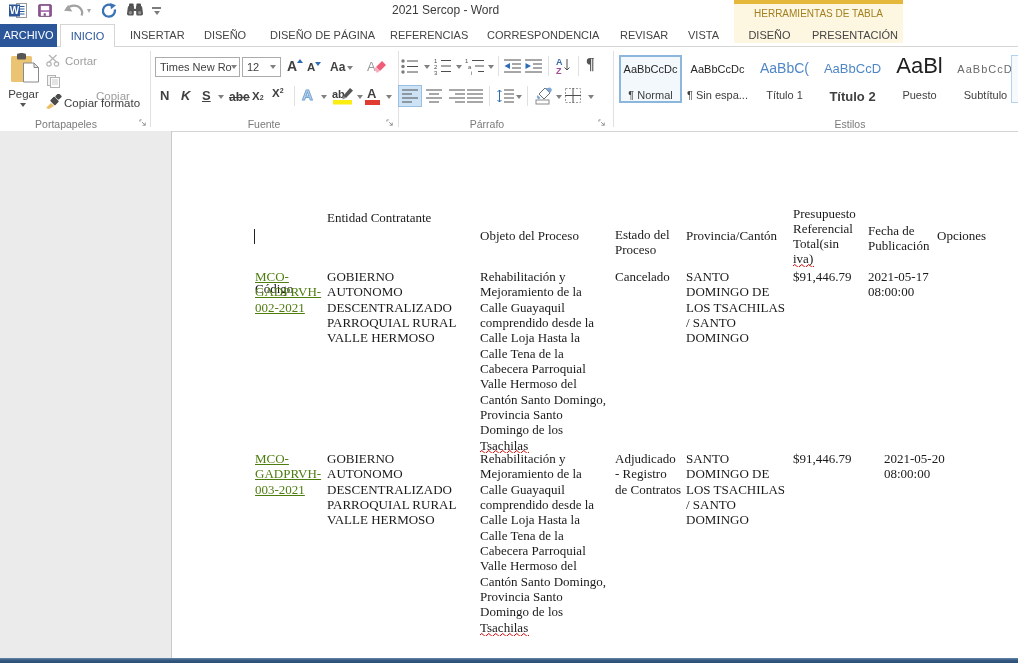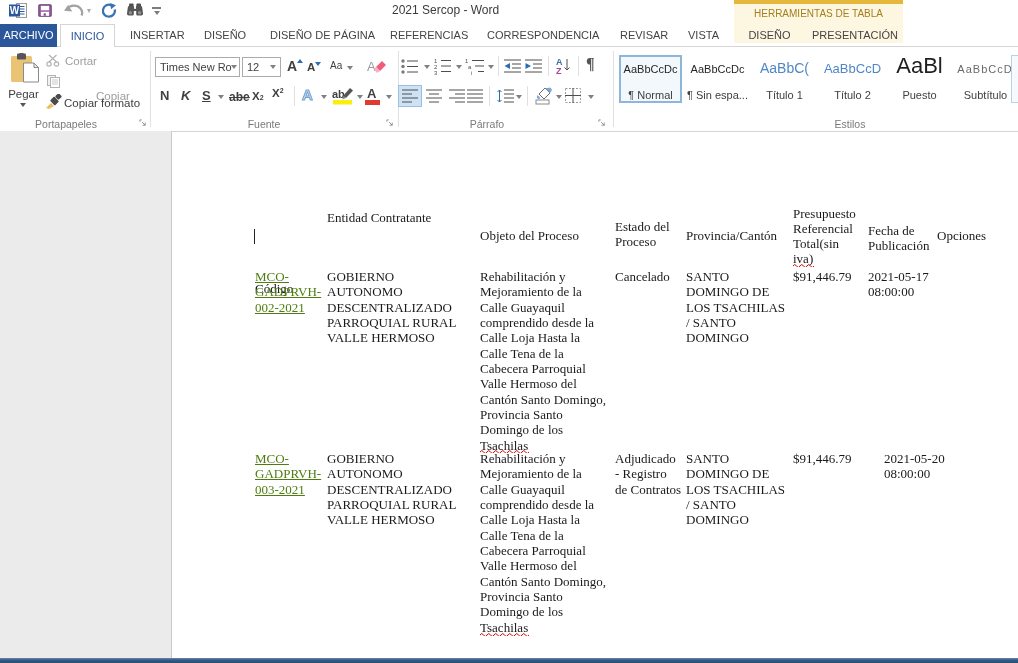--- a/index.html
+++ b/index.html
@@ -138,21 +138,21 @@
 </svg>
 
 <div class="combo" style="left:155px;top:57px;width:85px;height:20px;line-height:19px;padding-left:4px;font-size:11px;">Times New Ro</div>
 <div class="caret" style="left:231px;top:65px;"></div>
 <div class="combo" style="left:242px;top:57px;width:39px;height:20px;line-height:19px;padding-left:4px;font-size:11px;">12</div>
 <div class="caret" style="left:270px;top:65px;"></div>
 <div class="abs" style="left:287px;top:58px;font-size:14px;font-weight:bold;color:#404040;">A</div>
 <div class="caret" style="left:297px;top:59px;border-top:none;border-bottom:4px solid #2b6cb5;"></div>
 <div class="abs" style="left:307px;top:61px;font-size:11.5px;font-weight:bold;color:#404040;">A</div>
 <div class="caret" style="left:315px;top:62px;border-top-color:#2b6cb5;"></div>
-<div class="abs" style="left:330px;top:60px;font-size:10px;color:#404040;">Aa</div>
+<div class="abs" style="left:330px;top:60px;font-size:12px;color:#404040;font-weight:bold;">Aa</div>
 <div class="caret" style="left:347px;top:66px;"></div>
 <svg class="abs" style="left:367px;top:58px;" width="19" height="17" viewBox="0 0 19 17">
   <text x="0" y="13" font-size="13" fill="#9a9a9a" font-family="Liberation Sans">A</text>
   <path d="M9 9 L15 3 L19 7 L13 13 Z" fill="#ef5d79"></path>
   <path d="M9 9 L13 13 L10 15 L7 11 Z" fill="#f8afc0"></path>
 </svg>
 <div class="abs" style="left:160px;top:88px;font-size:13px;font-weight:bold;color:#404040;">N</div>
 <div class="abs" style="left:181px;top:88px;font-size:13px;font-weight:bold;font-style:italic;color:#404040;">K</div>
 <div class="abs" style="left:202px;top:88px;font-size:13px;font-weight:bold;color:#404040;text-decoration:underline;">S</div>
 <div class="caret" style="left:218px;top:95px;"></div>
@@ -312,34 +312,34 @@
 </svg>
 
 <div class="abs" style="left:619px;top:55px;width:63px;height:48px;background:#f3f8fc;border:2px solid #8db6dd;box-sizing:border-box;"></div>
 <div class="abs" style="left:619px;top:63px;width:63px;text-align:center;font-size:11px;color:#262626;">AaBbCcDc</div>
 <div class="abs" style="left:619px;top:89px;width:63px;text-align:center;font-size:11px;color:#404040;">¶ Normal</div>
 <div class="abs" style="left:686px;top:63px;width:63px;text-align:center;font-size:11px;color:#262626;">AaBbCcDc</div>
 <div class="abs" style="left:686px;top:89px;width:63px;text-align:center;font-size:11px;color:#404040;">¶ Sin espa...</div>
 <div class="abs" style="left:753px;top:60px;width:63px;text-align:center;font-size:14px;color:#4f87c6;">AaBbC‌(</div>
 <div class="abs" style="left:753px;top:89px;width:63px;text-align:center;font-size:11px;color:#404040;">Título 1</div>
 <div class="abs" style="left:821px;top:61px;width:63px;text-align:center;font-size:13px;color:#4f87c6;">AaBbCcD</div>
-<div class="abs" style="left:821px;top:89px;width:63px;text-align:center;font-size:11px;color:#404040;">Título 2</div>
+<div class="abs" style="left:821px;top:89px;width:63px;text-align:center;font-size:13px;color:#404040;font-weight:bold;">Título 2</div>
 <div class="abs" style="left:888px;top:53px;width:63px;text-align:center;font-size:22px;color:#1f1f1f;">AaBl</div>
 <div class="abs" style="left:888px;top:89px;width:63px;text-align:center;font-size:11px;color:#404040;">Puesto</div>
 <div class="abs" style="left:953px;top:63px;width:64px;text-align:center;font-size:11px;color:#6a6a6a;letter-spacing:1px;">AaBbCcD</div>
 <div class="abs" style="left:954px;top:89px;width:63px;text-align:center;font-size:11px;color:#404040;">Subtítulo</div>
 <div class="abs" style="left:1011px;top:55px;width:14px;height:48px;background:#f7fafd;border:1px solid #b5d2ec;box-sizing:border-box;"></div>
 
 <div class="abs" id="leftpane"></div>
 <div class="abs" id="statusbar"></div>
 
 <div class="abs doc" style="left:255px;top:245px;margin-top:36px;">Código</div>
 <div class="abs doc" style="left:327px;top:210px;">Entidad Contratante</div>
 <div class="abs doc" style="left:480px;top:227.5px;text-align:right;">Objeto del Proceso</div>
-<div class="abs doc" style="left:615px;top:219px;">Estado del<br>Proceso</div>
+<div class="abs doc" style="left:615px;top:227px;">Estado del<br>Proceso</div>
 <div class="abs doc" style="left:686px;top:227.5px;">Provincia/Cantón</div>
 <div class="abs doc" style="left:793px;top:205.5px;">Presupuesto<br>Referencial<br>Total(sin<br><span class="wavy">iva)</span></div>
 <div class="abs doc" style="left:868px;top:223px;">Fecha de<br>Publicación</div>
 <div class="abs doc" style="left:937px;top:227.5px;">Opciones</div>
 <div class="abs" style="left:254px;top:229px;width:1px;height:15px;background:#222;"></div>
 
 <div class="abs doc" style="left:255px;top:269px;"><a>MCO-<br>GADPRVH-<br>002-2021</a></div>
 <div class="abs doc" style="left:327px;top:269px;">GOBIERNO<br>AUTONOMO<br>DESCENTRALIZADO<br>PARROQUIAL RURAL<br>VALLE HERMOSO</div>
 <div class="abs doc" style="left:480px;top:269px;">Rehabilitación y<br>Mejoramiento de la<br>Calle Guayaquil<br>comprendido desde la<br>Calle Loja Hasta la<br>Calle Tena de la<br>Cabecera Parroquial<br>Valle Hermoso del<br>Cantón Santo Domingo,<br>Provincia Santo<br>Domingo de los<br><span class="wavy">Tsachilas</span></div>
 <div class="abs doc" style="left:615px;top:269px;">Cancelado</div>

